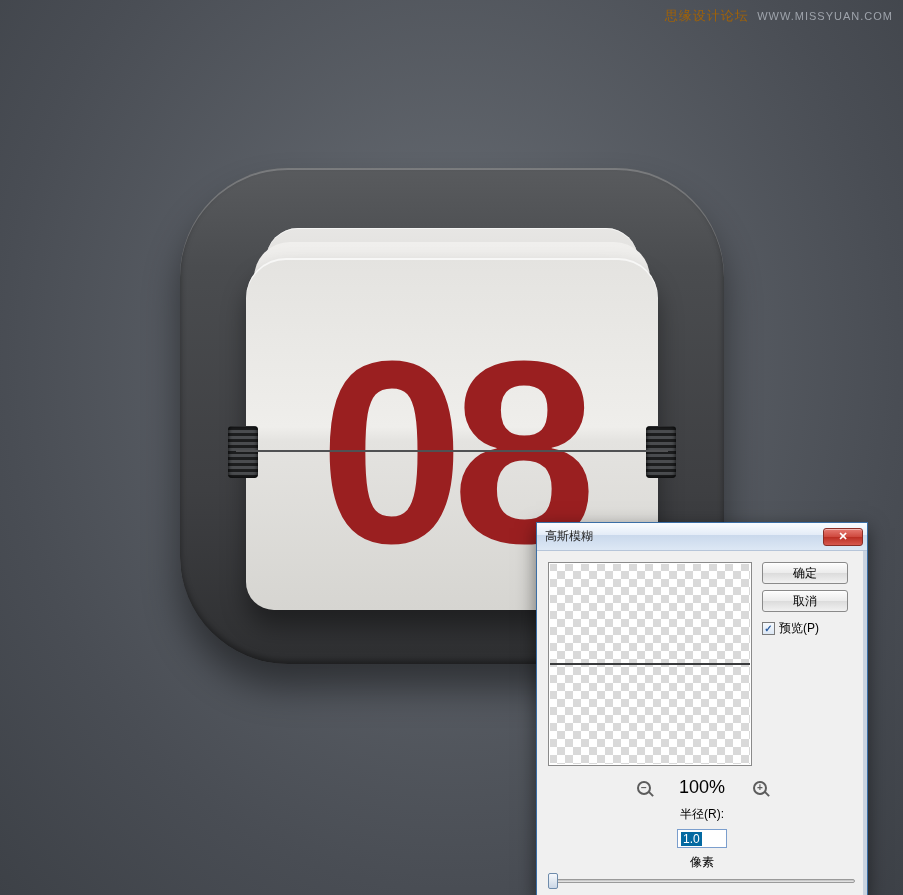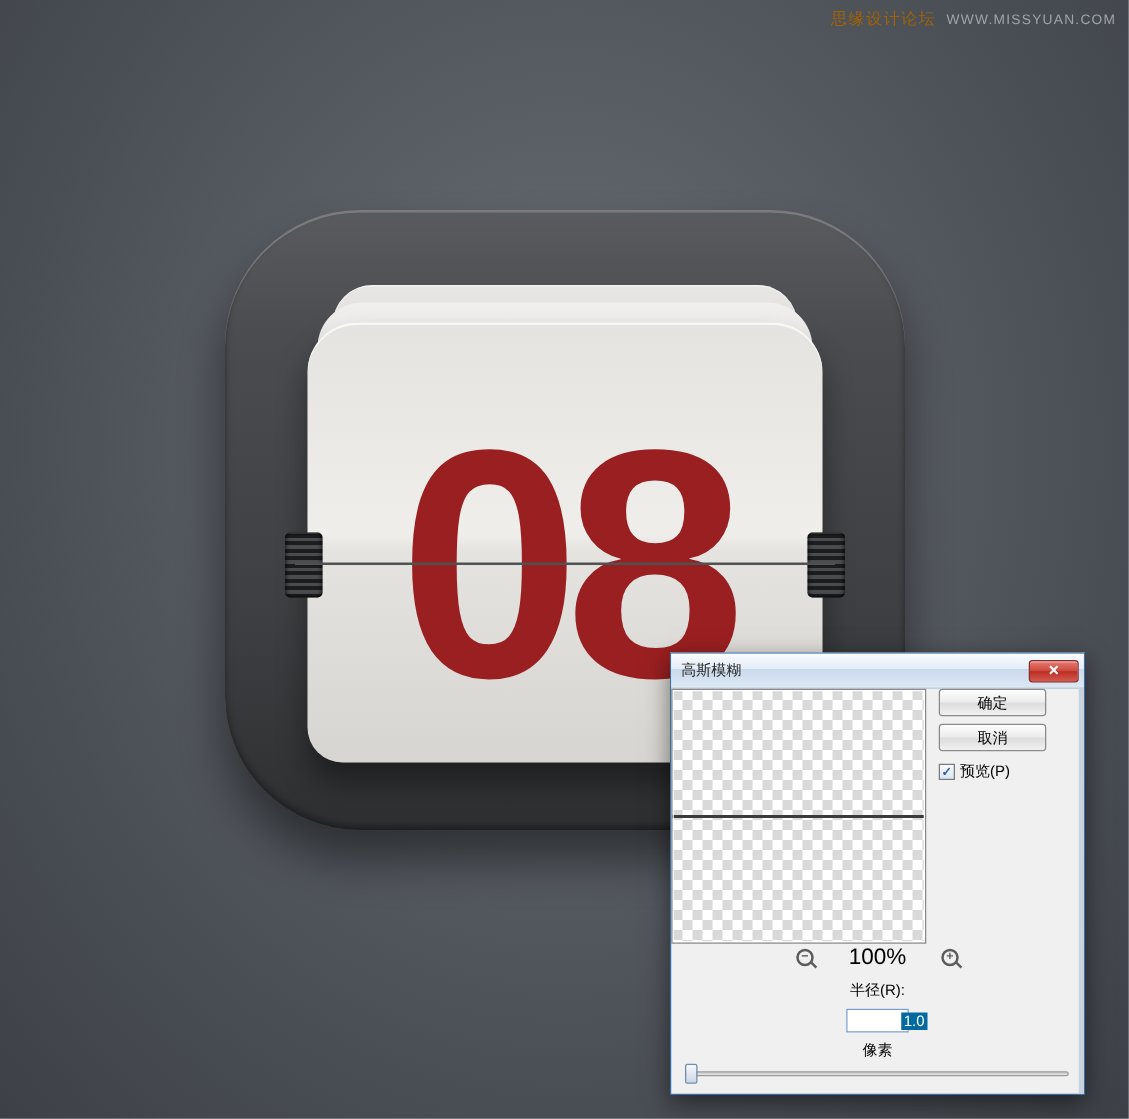--- a/index.html
+++ b/index.html
@@ -150,21 +150,21 @@
       justify-content: center;
       box-shadow: inset 0 1px 0 rgba(255,255,255,0.45);
     }
     .close-x {
       color: #fff;
       font-size: 11px;
       font-weight: bold;
     }
     .dialog-body {
       display: flex;
-      padding: 0;
+      padding: 11px;
       gap: 10px;
     }
     .preview {
       width: 204px;
       height: 204px;
       border: 1px solid #8a8a8a;
       background:
         linear-gradient(180deg, rgba(0,0,0,0) 49.5%, #3a3b3d 49.5%, #3a3b3d 50.5%, rgba(0,0,0,0) 50.5%),
         repeating-conic-gradient(#ffffff 0% 25%, #d9d9d9 0% 50%) 0 0 / 16px 16px;
       box-shadow: inset 0 0 0 1px #fff;
@@ -253,21 +253,20 @@
       padding: 0 3px;
       display: flex;
       align-items: center;
     }
     .radius-val {
       background: #0369a1;
       color: #fff;
       padding: 0 2px;
       font-size: 12px;
       display: inline-block;
-      margin-left: 40px;
     }
     .slider-row {
       padding: 4px 12px 14px;
     }
     .slider-track {
       height: 4px;
       background: linear-gradient(180deg, #bdbdbd, #ececec);
       border: 1px solid #9a9a9a;
       border-radius: 2px;
       position: relative;

